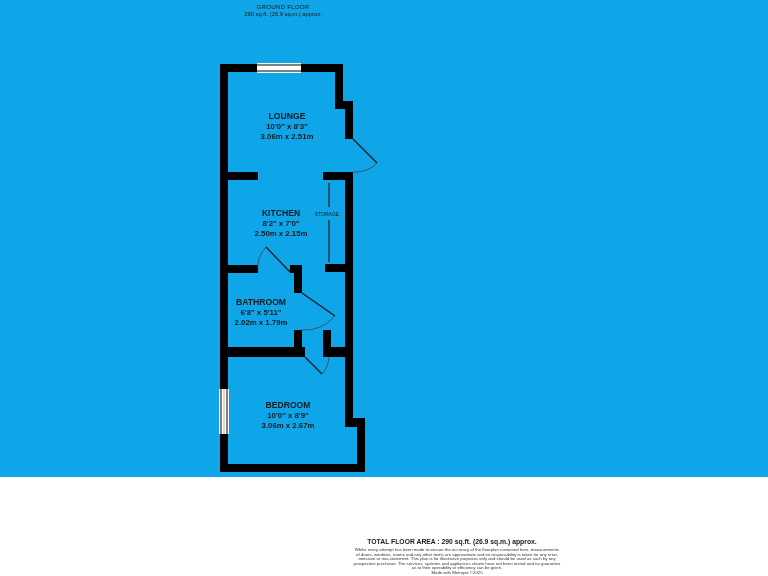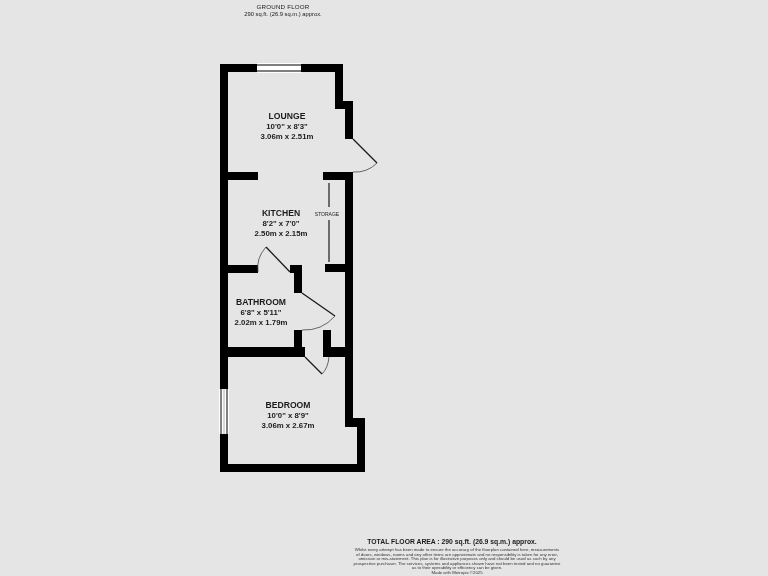--- a/index.html
+++ b/index.html
@@ -1,18 +1,18 @@
 <!DOCTYPE html>
 <html><head>
 <meta charset="utf-8">
 <style>
   html,body{margin:0;padding:0;}
   body{width:768px;height:576px;background:#ffffff;overflow:hidden;
        font-family:"Liberation Sans",sans-serif;}
-  .page{position:relative;width:768px;height:576px;background:#e5e5e5;}
+  .page{position:relative;width:768px;height:477px;background:#0ea5e9;}
   svg{position:absolute;left:0;top:0;}
   .wall{fill:#000000;}
   .winline{stroke:#000000;stroke-width:1;fill:none;}
   .winmid{stroke:#9a9a9a;stroke-width:0.8;fill:none;}
   .thinline{stroke:#1a1a1a;stroke-width:1.2;fill:none;}
   .doorleaf{stroke:#1a1a1a;stroke-width:1.3;fill:none;}
   .doorarc{stroke:#444444;stroke-width:0.8;fill:none;}
   text{fill:#1a1a1a;}
   .hdr{font-size:6.2px;letter-spacing:0.2px;}
   .hdr2{font-size:5.8px;}

